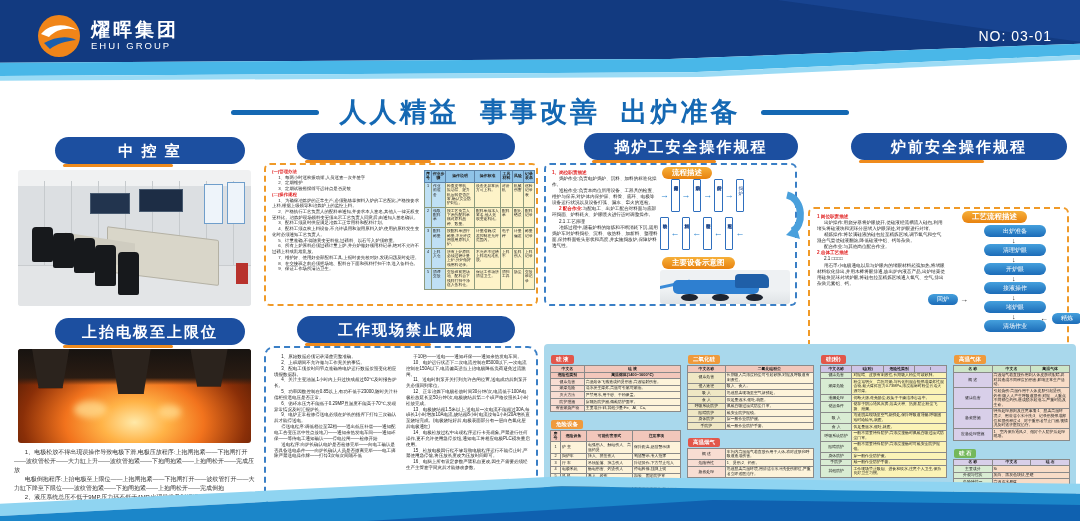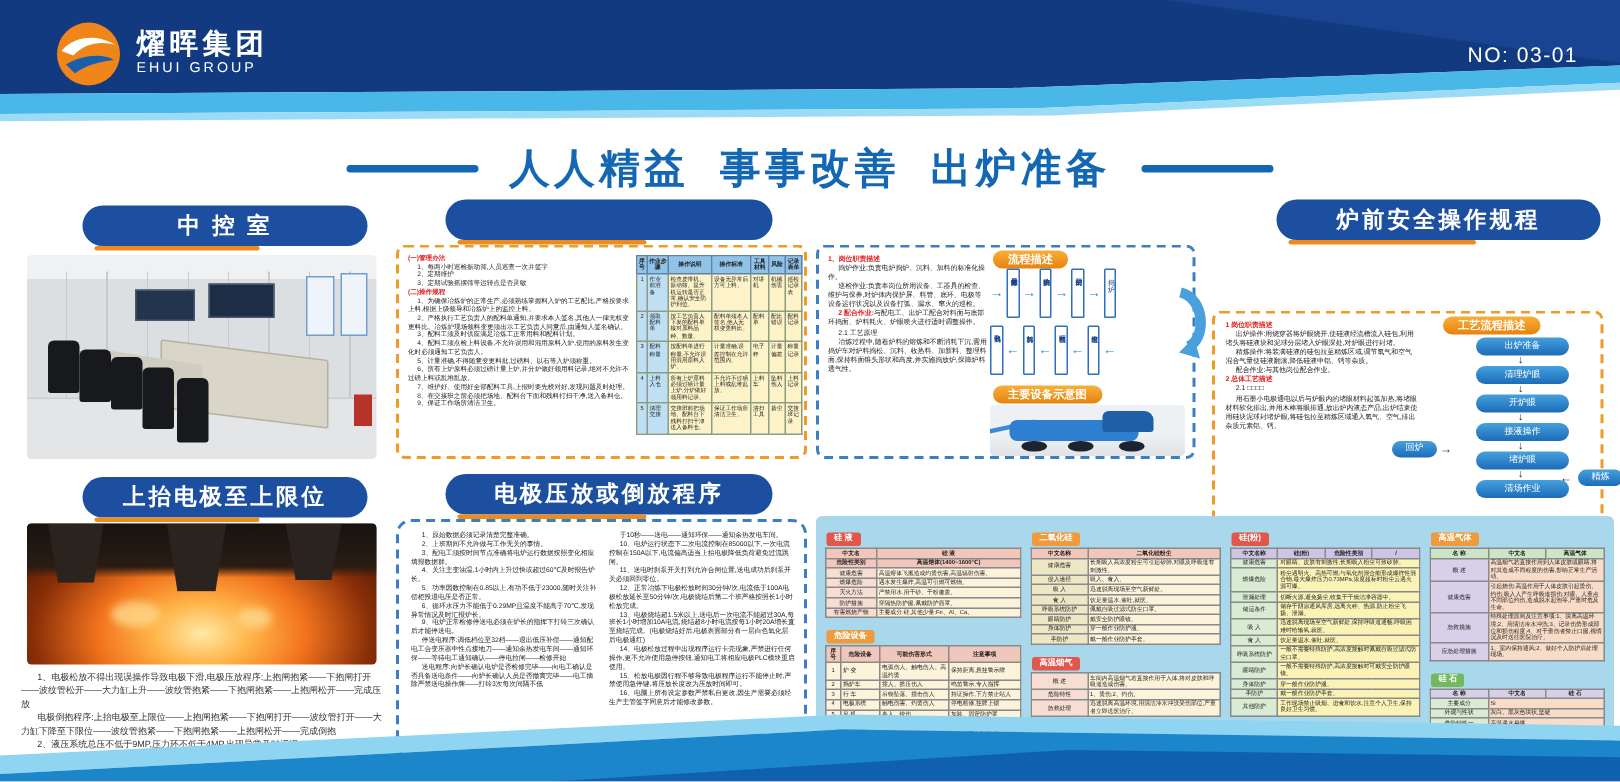--- a/index.html
+++ b/index.html
@@ -293,20 +293,23 @@
             <td>交接班前把场地、配料台下残料打扫干净送入备料仓。</td>
             <td>保证工作场所清洁卫生。</td>
             <td>清扫工具</td>
             <td>扬尘</td>
             <td>交接班记录</td>
           </tr>
         </tbody>
     </table>
   </div>
 
+  <div class="ptitle" style="left:584px;top:133px;width:214px;">
+    <span>捣炉工安全操作规程</span><i></i>
+  </div>
   <div class="dashed d-blue" style="left:544px;top:163px;width:253px;height:143px;">
     <div class="tamp-left">
       <p class="h red">1、岗位职责描述</p>
       <p>捣炉作业:负责电炉捣炉、沉料、加料的标准化操作。</p>
       <p>巡检作业:负责本岗位所用设备、工器具的检查、维护与保养,对炉体内保护屏、料管、底环、电极等设备运行状况以及设备打弧、漏水、窜火的巡检。</p>
       <p><span class="red">2 配合作业:</span><span>与配电工、出炉工配合对料面与底部环捣面、炉料耗火、炉眼喷火进行适时调整操作。</span></p>
       <p>2.1 工艺原理</p>
       <p>冶炼过程中,随着炉料的熔炼和不断消耗下沉,需用捣炉车对炉料捣松、沉料、收热料、加新料、整理料面,保持料面锥头形状和高度,并实施捣放炉,保障炉料透气性。</p>
     </div>
     <span class="tag" style="position:absolute;left:116px;top:2px;">流程描述</span>
@@ -409,21 +412,21 @@
     <div class="glow" style="left:24%;top:55%;width:14%;height:18%;"></div>
     <div class="glow" style="left:60%;top:60%;width:10%;height:14%;"></div>
   </div>
   <div class="elec-txt">
     <p>1、电极松放不得出现误操作导致电极下滑,电极压放程序:上抱闸抱紧——下抱闸打开——波纹管松开——大力缸上升——波纹管抱紧——下抱闸抱紧——上抱闸松开——完成压放</p>
     <p>电极倒抱程序:上抬电极至上限位——上抱闸抱紧——下抱闸打开——波纹管打开——大力缸下降至下限位——波纹管抱紧——下抱闸抱紧——上抱闸松开——完成倒抱</p>
     <p>2、液压系统总压不低于9MP,压力环不低于4MP,出现异常及时汇报。</p>
   </div>
 
   <div class="ptitle" style="left:297px;top:316px;width:218px;">
-    <span>电极压放或倒放程序</span><i></i>
+    <span>工作现场禁止吸烟</span><i></i>
   </div>
   <div class="dashed d-blue" style="left:264px;top:346px;width:274px;height:160px;border-radius:10px;">
     <div class="power-cols">
       <div class="col">
 
       <p>1、原始数据必须记录清楚完整准确。</p>
           <p>2、上班期间不允许做与工作无关的事情。</p>
           <p>3、配电工须按时间节点准确将电炉运行数据按照变化相应填报数据群。</p>
           <p>4、关注主变油温,1小时内上升过快或超过60℃及时报告炉长。</p>
           <p>5、功率因数控制在0.85以上,有功不低于23000,随时关注补偿柜投退电压是否正常。</p>

